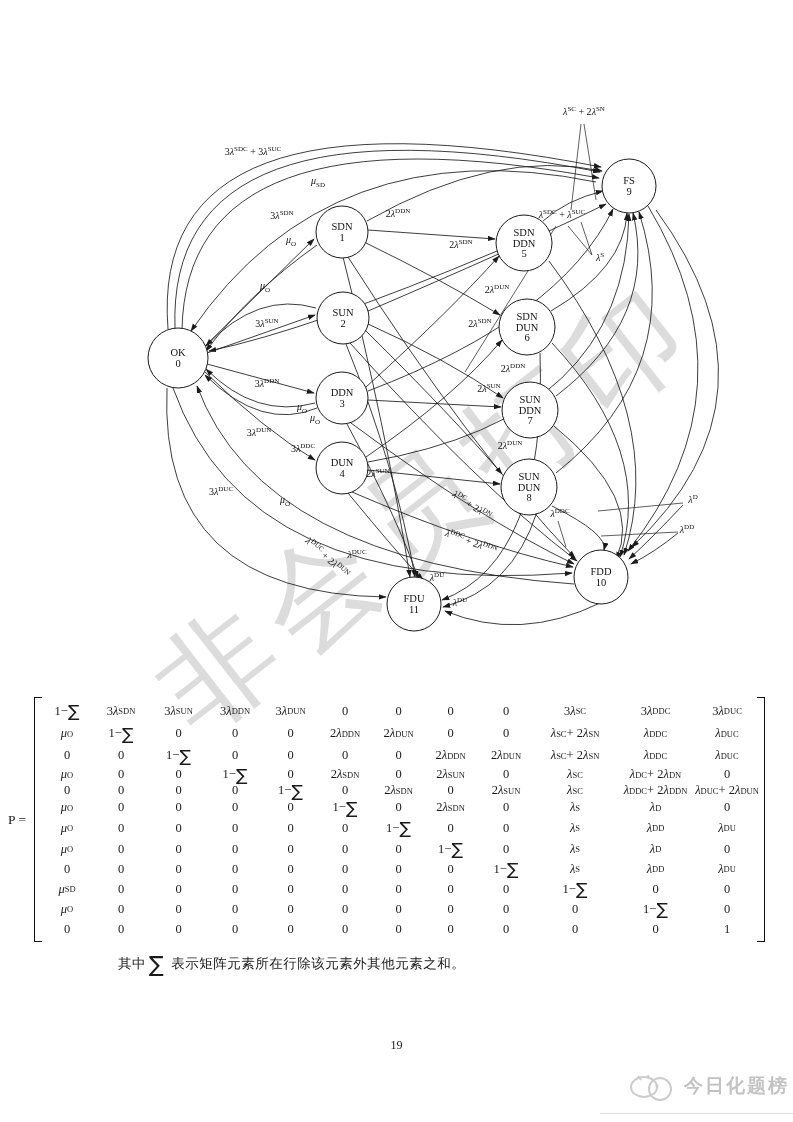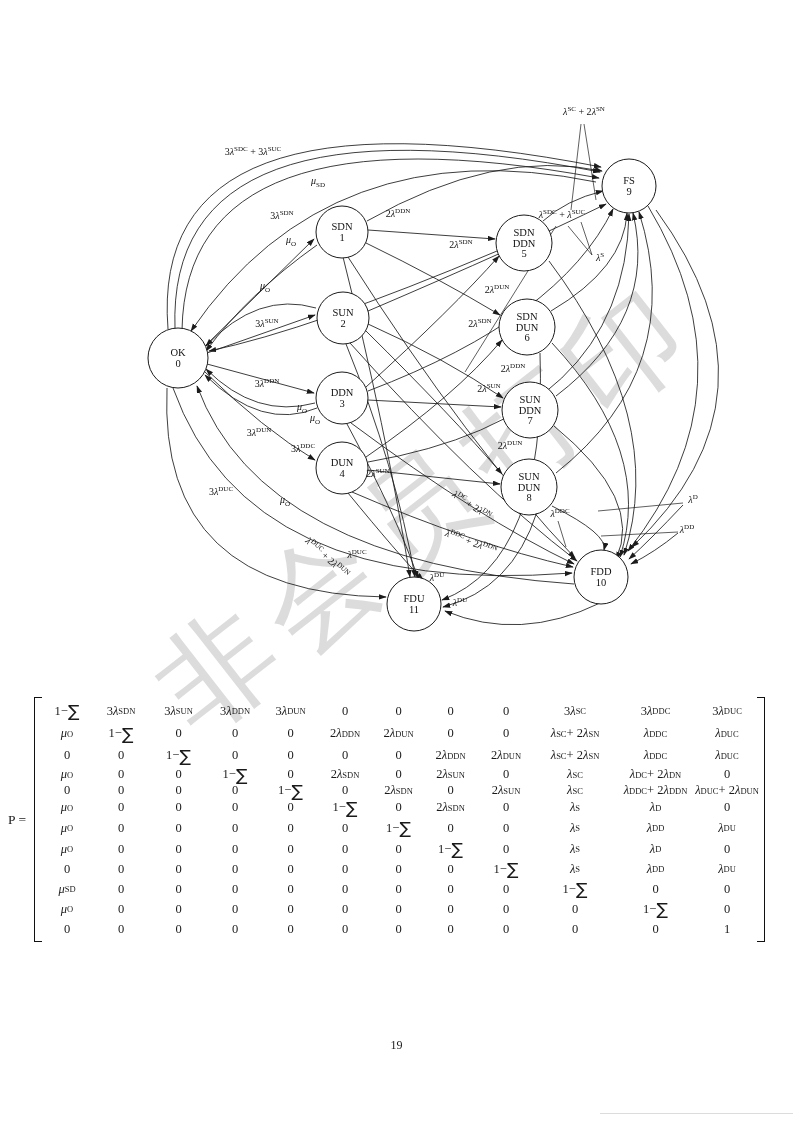--- a/index.html
+++ b/index.html
@@ -442,19 +442,31 @@
           <span class="mcell" style="width: 51px; height: 20px;">0</span>
           <span class="mcell" style="width: 60px; height: 20px;">0</span>
           <span class="mcell" style="width: 78px; height: 20px;">0</span>
           <span class="mcell" style="width: 83px; height: 20px;">0</span>
           <span class="mcell" style="width: 60px; height: 20px;">1</span>
         </div>
       </div>
     <div class="bracket right"></div>
   </div>
 
+  <div class="footnote">
+    <span>其中</span><span class="bigsum">∑</span><span> 表示矩阵元素所在行除该元素外其他元素之和。</span>
+  </div>
 
   <div class="pageno">19</div>
 
   <div class="footer-line"></div>
 
+  <div class="brand">
+    <svg width="50" height="40" viewBox="0 0 50 40">
+      <ellipse cx="16" cy="21" rx="13" ry="10" fill="none" stroke="#cccccc" stroke-width="2"></ellipse>
+      <circle cx="32" cy="23" r="11" fill="none" stroke="#cccccc" stroke-width="2"></circle>
+      <path d="M 10,10 L 13,14 M 20,9 L 21,13" fill="none" stroke="#cccccc" stroke-width="2"></path>
+      <circle cx="29" cy="20" r="1.6" fill="#cccccc"></circle>
+    </svg>
+    <span class="brand-text">今日化题榜</span>
+  </div>
 
 </div>
 
 </body></html>

